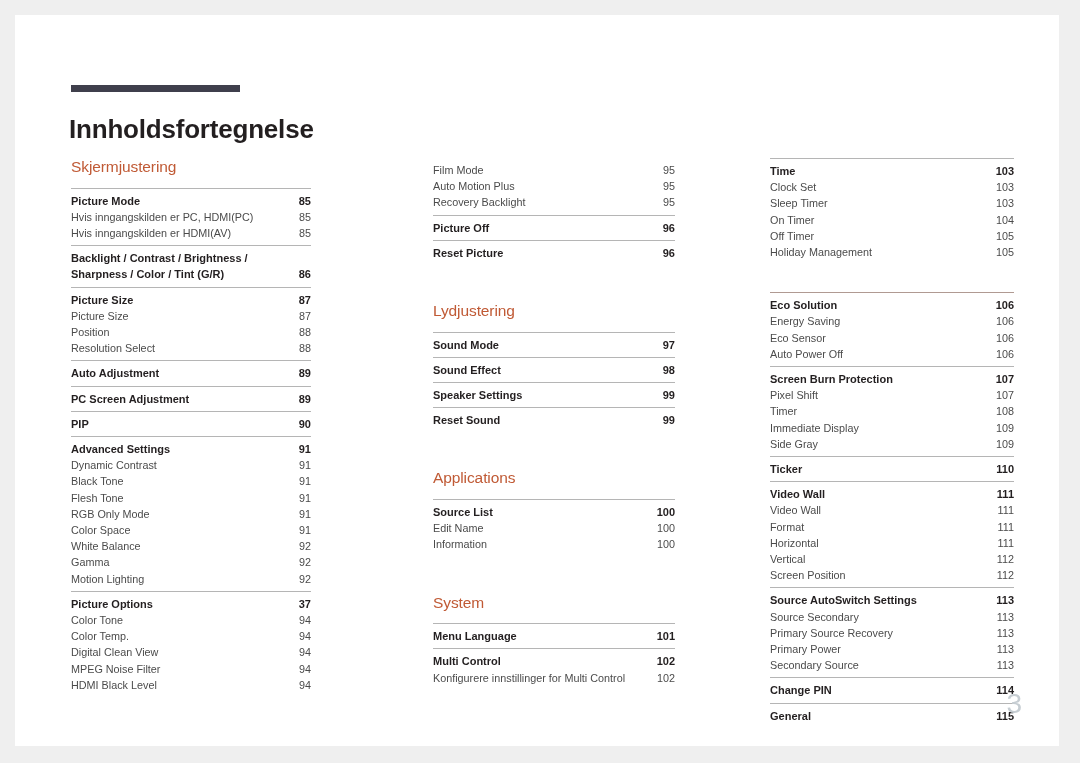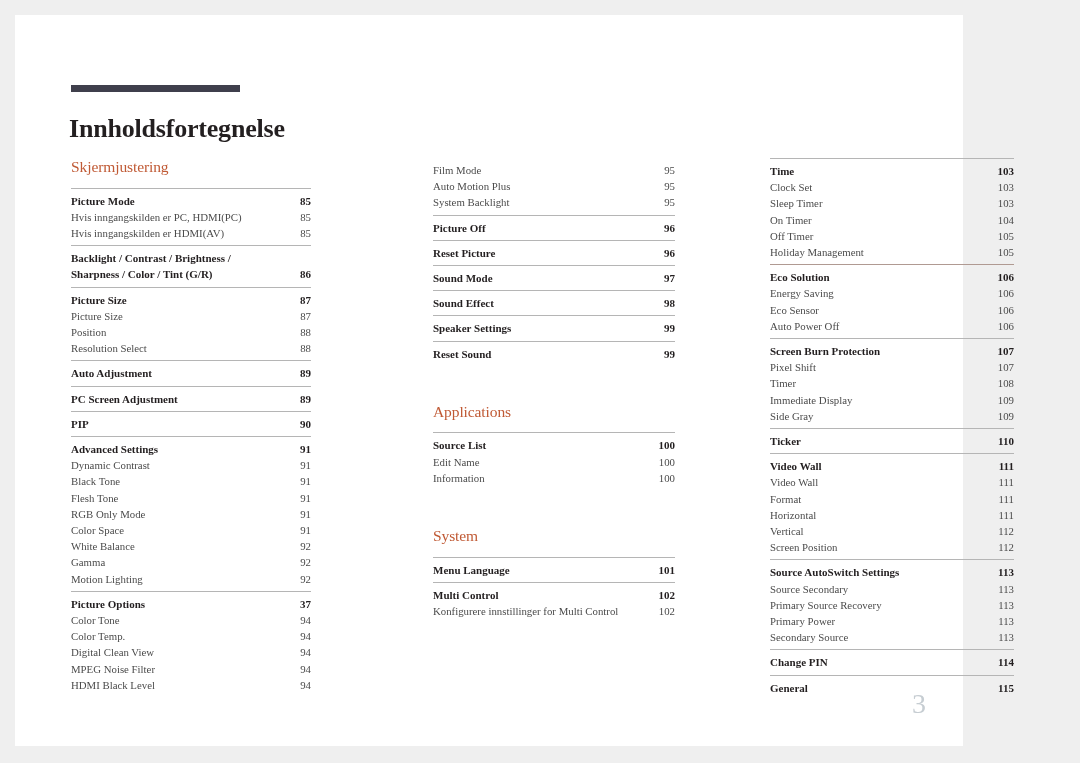--- a/index.html
+++ b/index.html
@@ -10,24 +10,23 @@
     width: 1080px;
     height: 763px;
     background: #efefef;
     font-family: "Liberation Sans", sans-serif;
     overflow: hidden;
   }
   .page {
     position: absolute;
     left: 15px;
     top: 15px;
-    width: 948px;
+    width: 1044px;
     height: 731px;
     background: #ffffff;
-    font-family: Liberation Serif, serif;
   }
   .title-rule {
     position: absolute;
     left: 56px;
     top: 70px;
     width: 169px;
     height: 7px;
     background: #3f3f4c;
   }
   .doc-title {
@@ -62,21 +61,21 @@
     margin: 0 0 11px 0;
     letter-spacing: -0.1px;
   }
   .section-head.spaced-top { margin-top: 37px; }
 
   .group {
     border-top: 1px solid #b5b5b5;
     padding-top: 4px;
     padding-bottom: 4px;
   }
-  .group.warm { border-top-color: #b09a92; }
+  .group.warm { border-top-color: #b09a92; margin-top: 28px; }
 
   .entry {
     display: flex;
     justify-content: space-between;
     align-items: baseline;
     font-size: 10.8px;
     line-height: 16.2px;
     color: #4a4a4a;
   }
   .entry .label {
@@ -257,36 +256,37 @@
         <div class="group" style="border-top: none;">
           <div class="entry lvl2">
             <span class="label">Film Mode</span>
             <span class="pg">95</span>
           </div>
           <div class="entry lvl2">
             <span class="label">Auto Motion Plus</span>
             <span class="pg">95</span>
           </div>
           <div class="entry lvl2">
-            <span class="label">System Backlight</span>
+            <span class="label">Recovery Backlight</span>
             <span class="pg">95</span>
           </div>
         </div>
         <div class="group">
           <div class="entry lvl1">
             <span class="label">Picture Off</span>
             <span class="pg">96</span>
           </div>
         </div>
         <div class="group">
           <div class="entry lvl1">
             <span class="label">Reset Picture</span>
             <span class="pg">96</span>
           </div>
         </div>
+        <div class="section-head spaced-top">Lydjustering</div>
         <div class="group">
           <div class="entry lvl1">
             <span class="label">Sound Mode</span>
             <span class="pg">97</span>
           </div>
         </div>
         <div class="group">
           <div class="entry lvl1">
             <span class="label">Sound Effect</span>
             <span class="pg">98</span>

